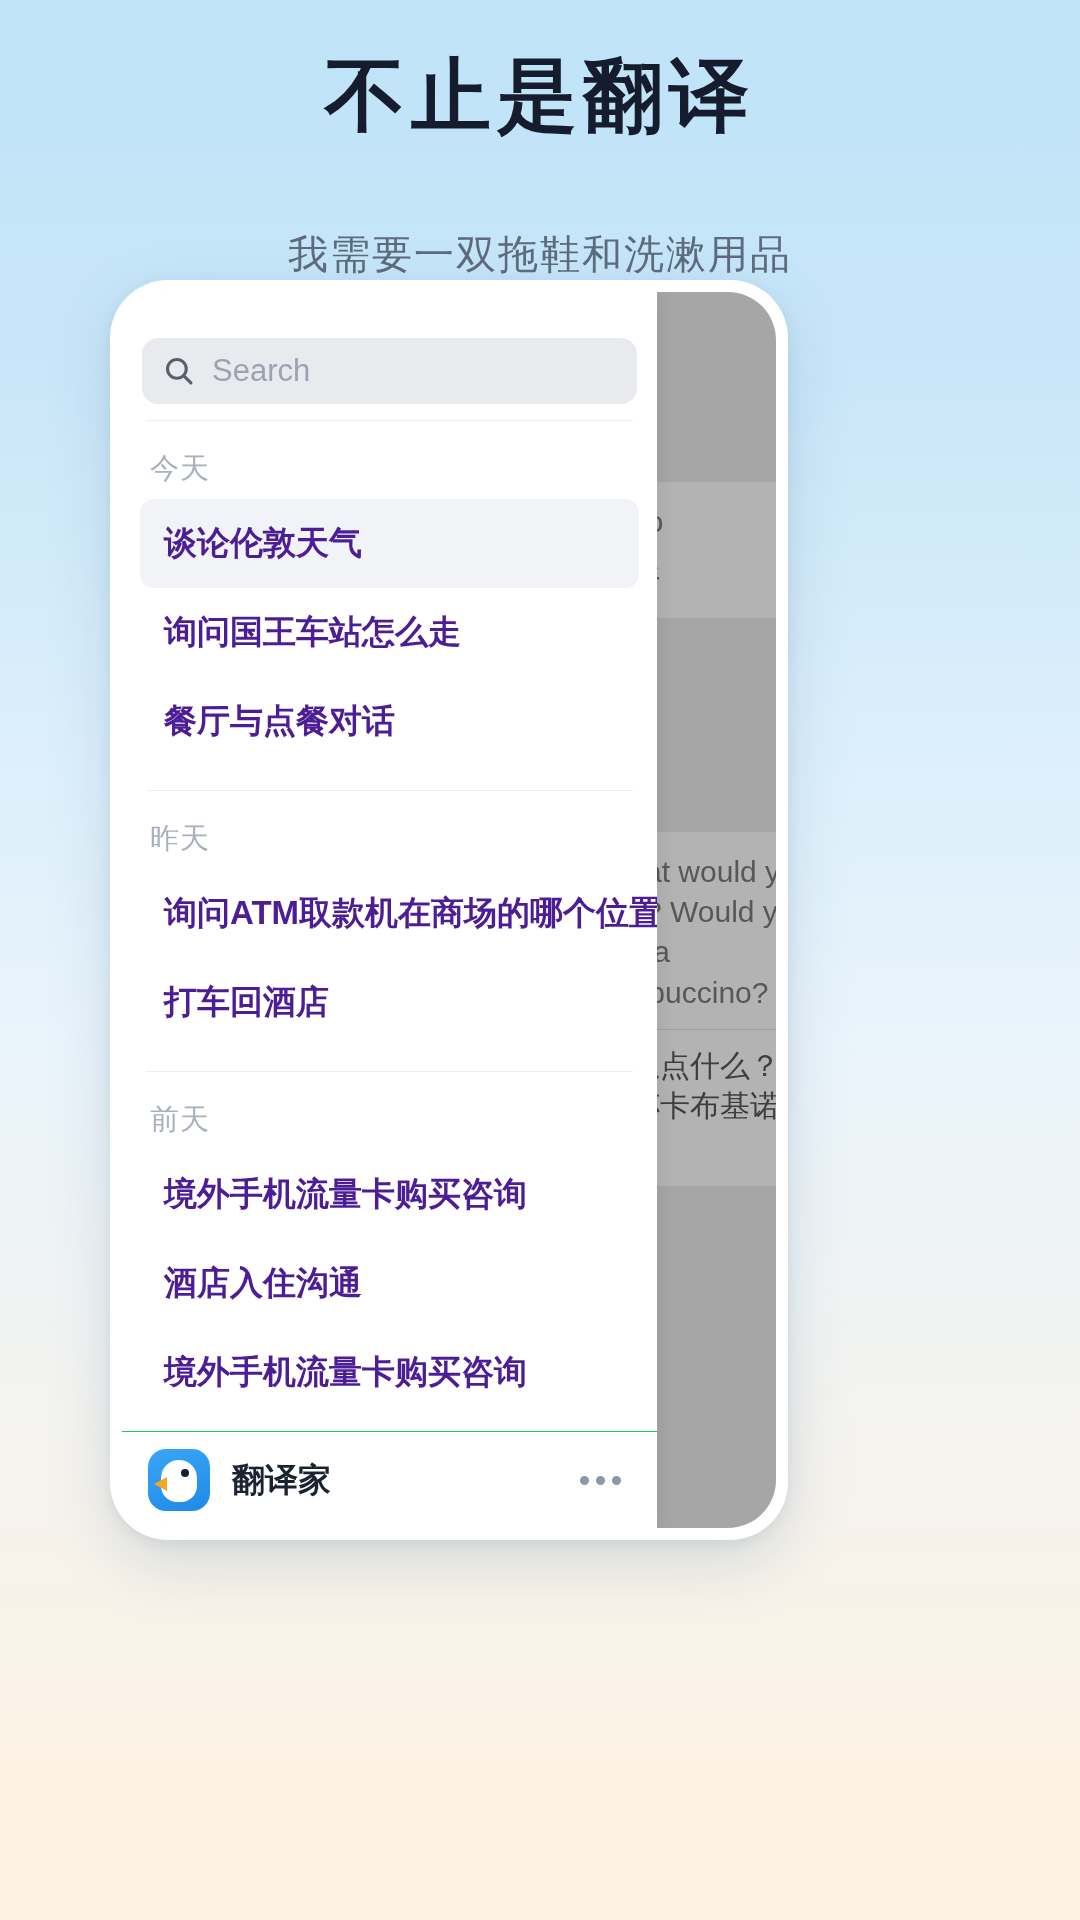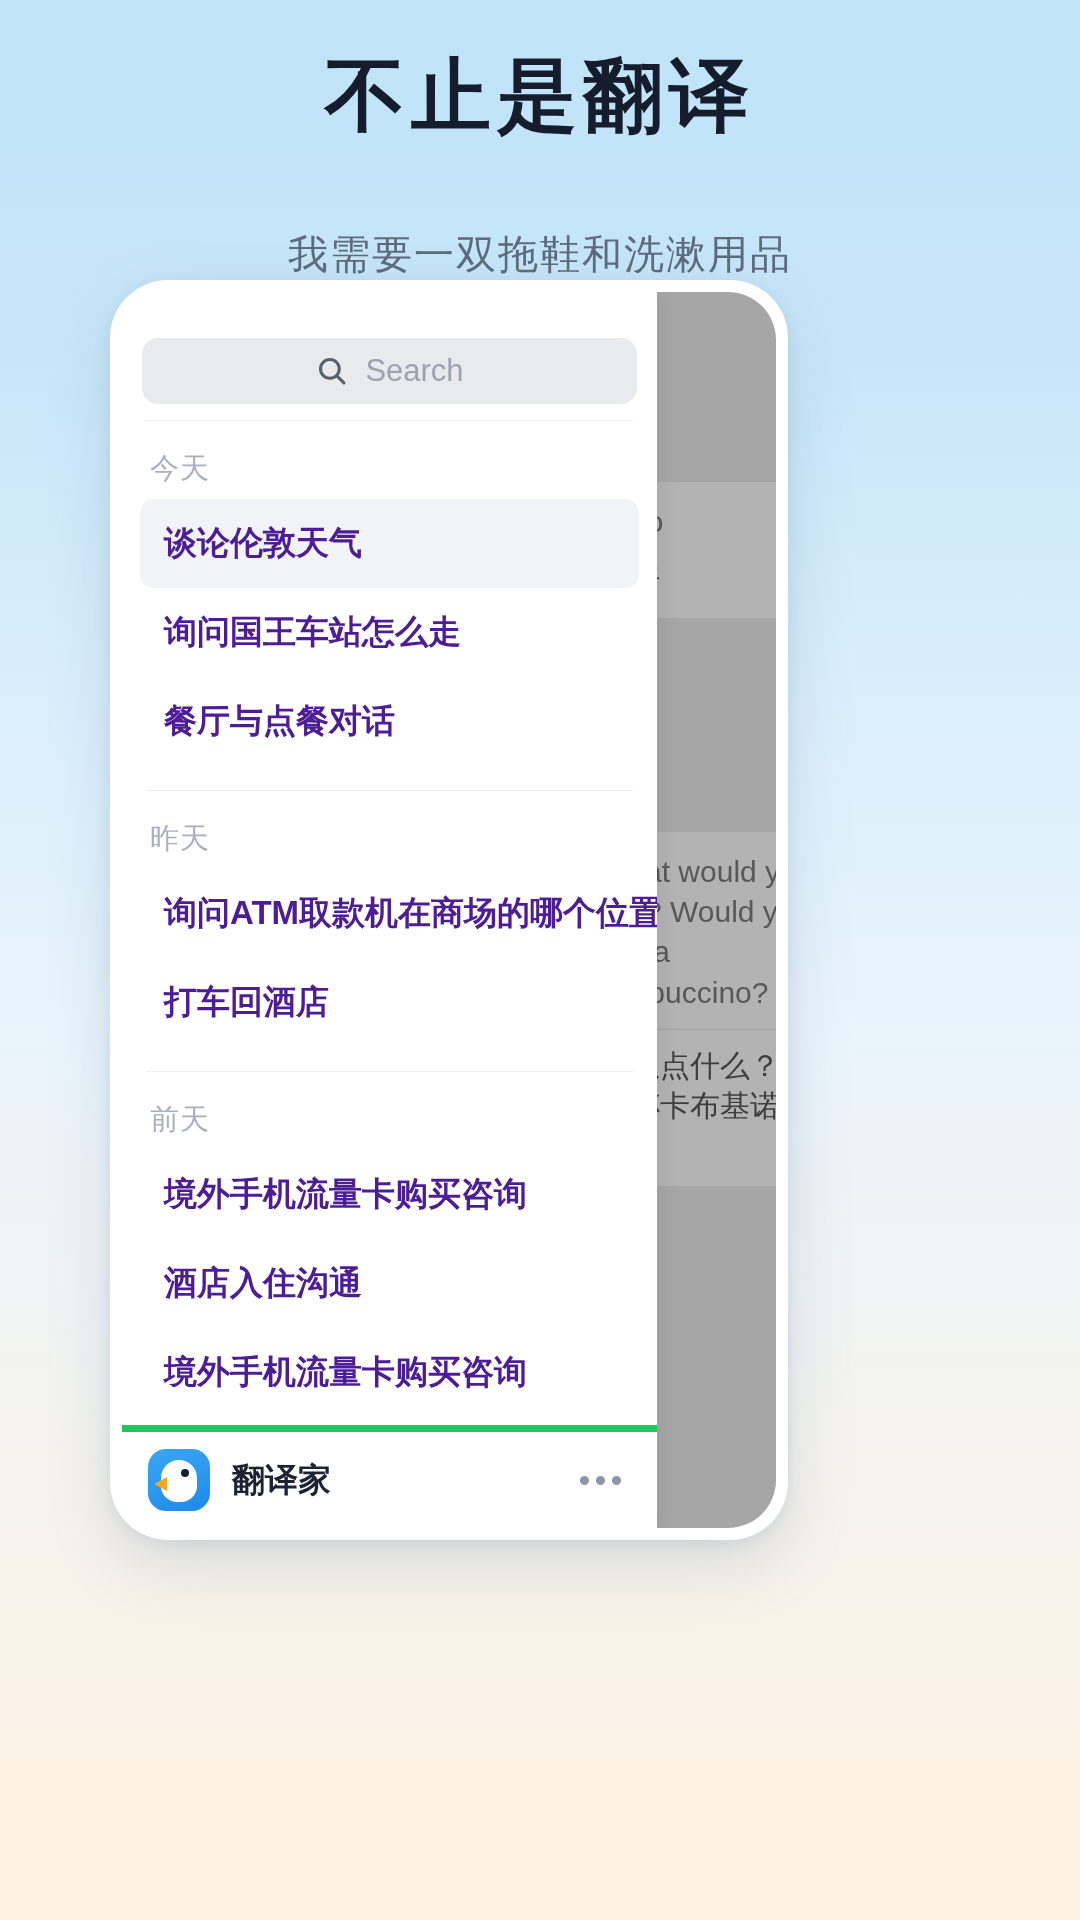--- a/index.html
+++ b/index.html
@@ -69,41 +69,41 @@
   .drawer{
     position:absolute;left:0;top:0;bottom:0;width:535px;
     background:#ffffff;
     box-shadow:3px 0 18px rgba(0,0,0,.07);
     display:flex;flex-direction:column;
   }
   .drawer-top{padding:46px 20px 16px 20px;}
   .search-box{
     display:flex;align-items:center;gap:16px;
     height:66px;border-radius:16px;background:#e9eaee;
-    padding:0 20px;box-sizing:border-box;justify-content:center;
+    padding:0 20px;box-sizing:border-box;
   }
   .search-box svg{width:34px;height:34px;flex:none;stroke:#57606f;stroke-width:2.2;fill:none;}
   .search-ph{font-size:31px;color:#9ba3b0;}
 
   .list-scroll{flex:1;overflow:hidden;padding:0 0 6px 0;}
   .hairline{height:1px;background:#eceef1;margin:0 24px;}
 
   .group-label{
     font-size:29px;color:#a8b0bd;font-weight:400;
     padding:28px 0 10px 28px;letter-spacing:1px;
   }
   .hist-item{
     font-size:33px;color:#4c1d95;font-weight:700;
     padding:22px 24px;margin:0 18px;border-radius:14px;
     white-space:nowrap;
   }
   .hist-item.active{background:#f1f3f6;}
 
   .drawer-foot{
-    border-top:7px solid #22c55e;
+    border-top:1px solid #22c55e;
     height:96px;display:flex;align-items:center;
     padding:0 26px;gap:22px;
   }
   .brand-logo{
     width:62px;height:62px;border-radius:18px;flex:none;
     background:linear-gradient(160deg,#3aa6f5 0%,#1f8ae8 100%);
     position:relative;overflow:hidden;
   }
   .brand-logo .bird-body{
     position:absolute;left:13px;top:11px;width:36px;height:42px;

